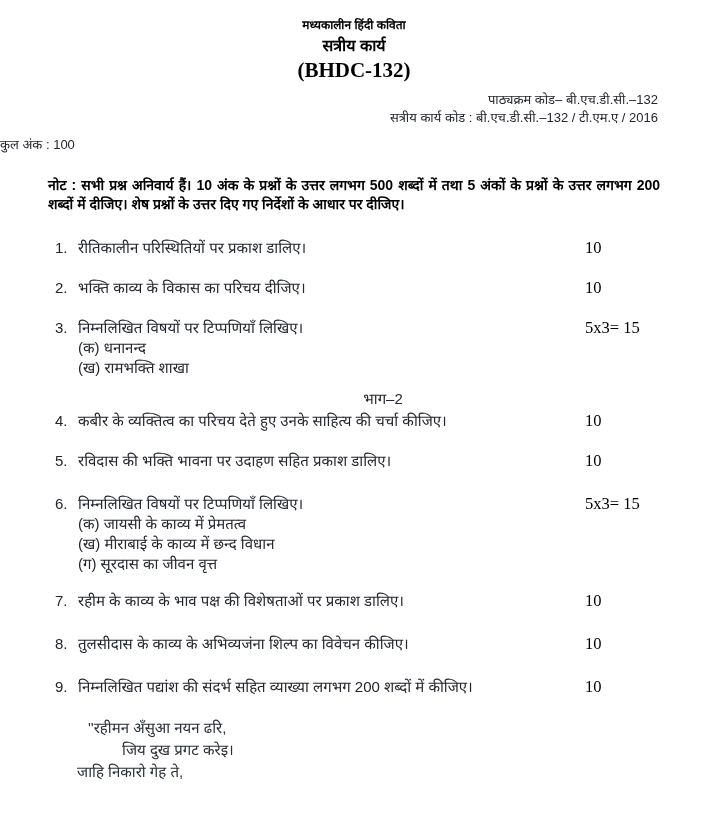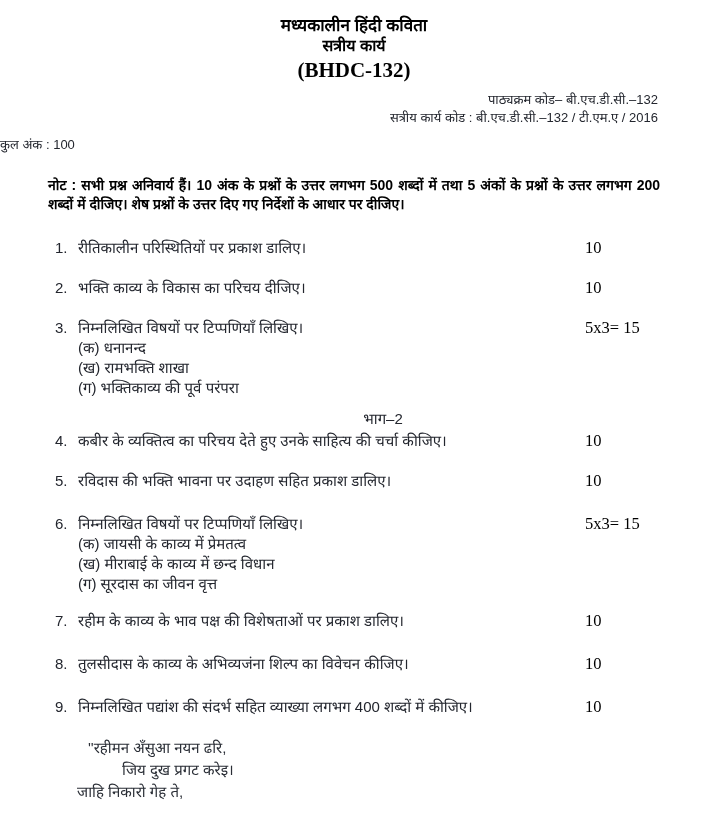--- a/index.html
+++ b/index.html
@@ -13,21 +13,21 @@
     font-family: "Liberation Sans", sans-serif;
     color: #23262e;
     overflow: hidden;
   }
   .title-block {
     padding-top: 15px;
     text-align: center;
     color: #000;
   }
   .title-main {
-    font-size: 17px;
+    font-size: 12px;
     font-weight: bold;
     line-height: 21px;
   }
   .title-sub {
     font-size: 16px;
     font-weight: bold;
     line-height: 20px;
   }
   .title-code {
     font-family: "Liberation Serif", serif;
@@ -133,21 +133,20 @@
       <span class="q-marks">10</span>
     </div>
 
     <div class="q-row">
       <span class="q-num">3.</span>
       <span class="q-text">निम्नलिखित विषयों पर टिप्पणियाँ लिखिए।</span>
       <span class="q-marks">5x3= 15</span>
     </div>
     <div class="sub-item">(क) धनानन्द</div>
     <div class="sub-item">(ख) रामभक्ति शाखा</div>
-    <div class="sub-item">(ग) भक्तिकाव्य की पूर्व परंपरा</div>
 
     <div class="part-heading">भाग–2</div>
 
     <div class="q-row" style="margin-top:2px;">
       <span class="q-num">4.</span>
       <span class="q-text">कबीर के व्यक्तित्व का परिचय देते हुए उनके साहित्य की चर्चा कीजिए।</span>
       <span class="q-marks">10</span>
     </div>
 
     <div class="q-row">
@@ -172,21 +171,21 @@
     </div>
 
     <div class="q-row" style="margin-top:23px;">
       <span class="q-num">8.</span>
       <span class="q-text">तुलसीदास  के काव्य के अभिव्यजंना शिल्प का विवेचन कीजिए।</span>
       <span class="q-marks">10</span>
     </div>
 
     <div class="q-row" style="margin-top:23px;">
       <span class="q-num">9.</span>
-      <span class="q-text">निम्नलिखित पद्यांश की संदर्भ सहित व्याख्या लगभग 400 शब्दों में कीजिए।</span>
+      <span class="q-text">निम्नलिखित पद्यांश की संदर्भ सहित व्याख्या लगभग 200 शब्दों में कीजिए।</span>
       <span class="q-marks">10</span>
     </div>
 
   </div>
 
   <div class="verse-block">
     <div class="verse-line indent-1">''रहीमन अँसुआ नयन ढरि,</div>
     <div class="verse-line indent-2">जिय दुख प्रगट करेइ।</div>
     <div class="verse-line">जाहि निकारो गेह ते,</div>
 

